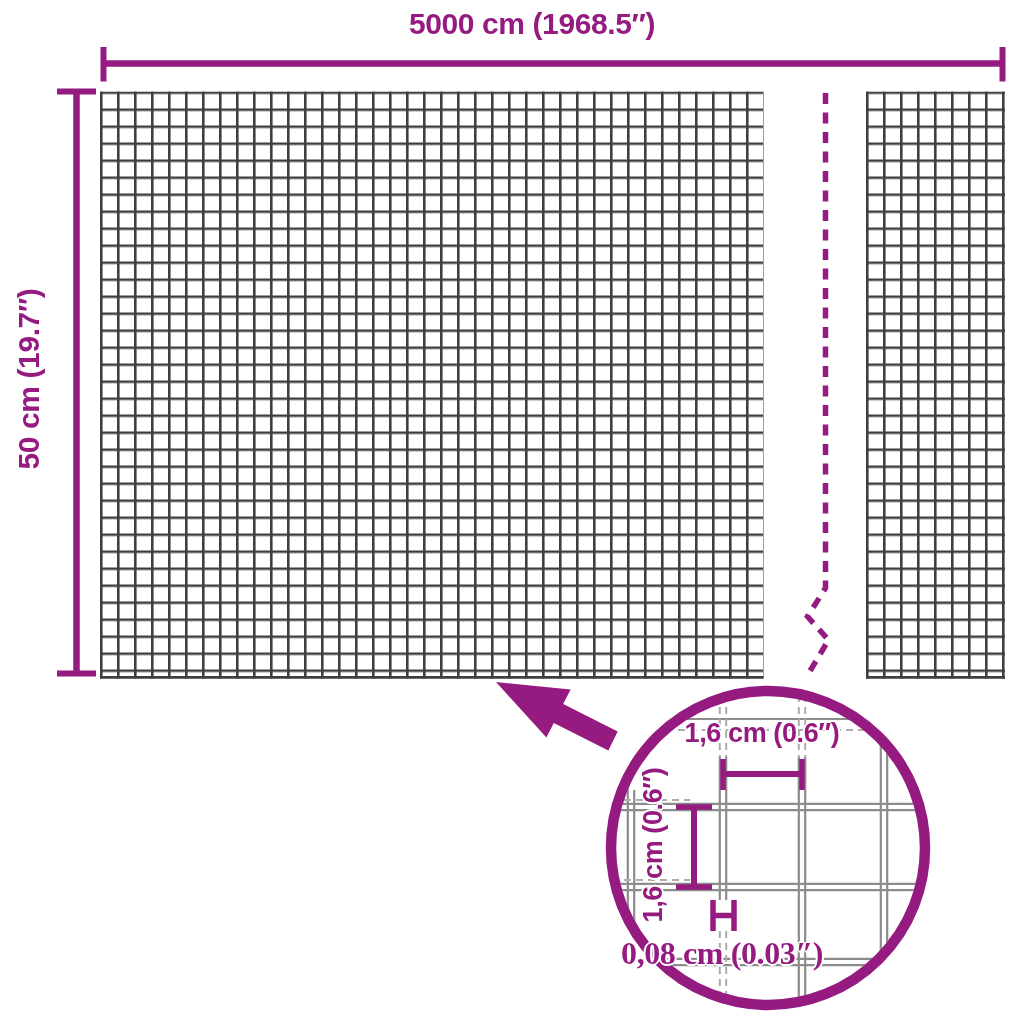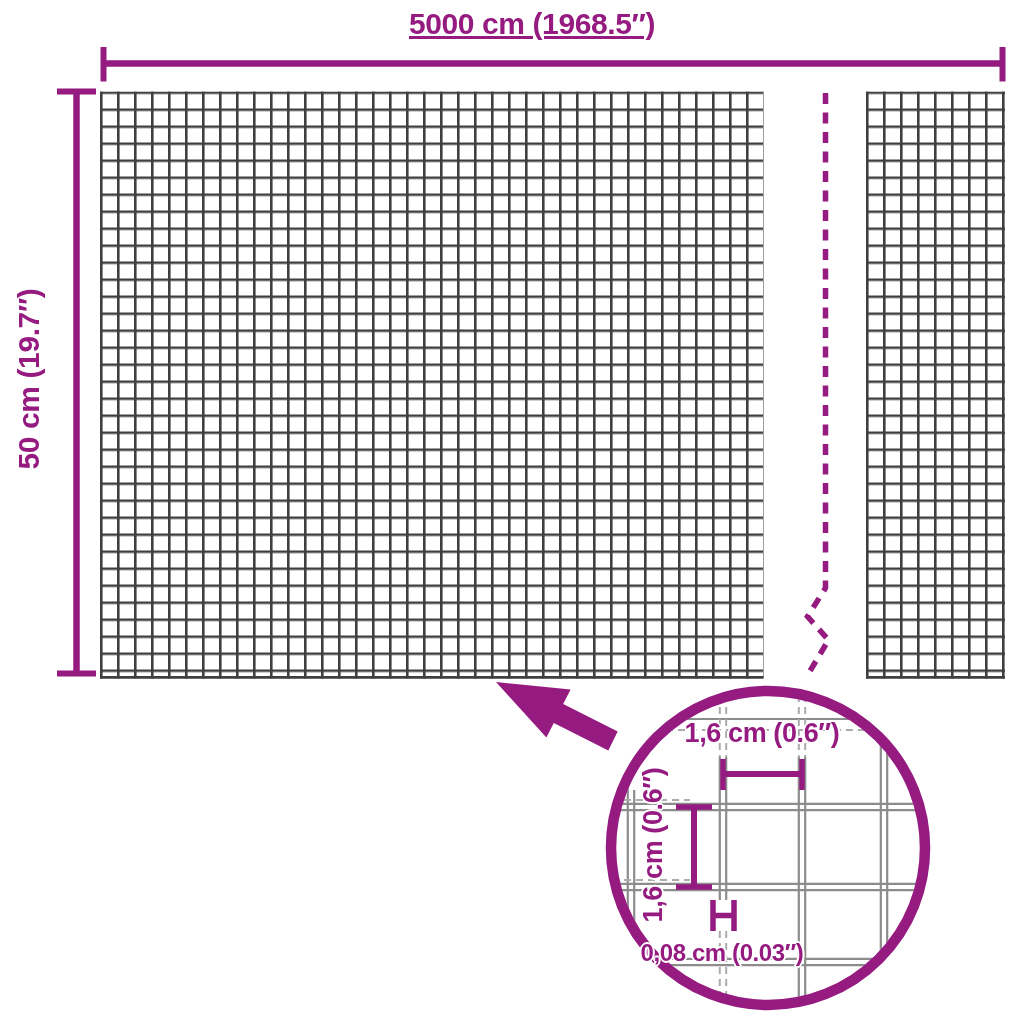--- a/index.html
+++ b/index.html
@@ -19,25 +19,25 @@
   .fill-accent{fill:var(--accent);}
   .stroke-mesh{stroke:var(--mesh-line);}
   .stroke-wire{stroke:var(--lens-wire);}
   .stroke-guide{stroke:var(--lens-guide);}
   .dim-label{
     position:absolute;color:var(--accent);font-weight:bold;
     white-space:nowrap;letter-spacing:-0.4px;line-height:1;
     text-shadow:-2px 0 0 #fff,2px 0 0 #fff,0 -2px 0 #fff,0 2px 0 #fff,
       -1px -1px 0 #fff,1px 1px 0 #fff,-1px 1px 0 #fff,1px -1px 0 #fff;
   }
-  .label-top{font-size:30px;left:532px;top:9px;transform:translateX(-50%);text-decoration:underline;}
+  .label-top{font-size:30px;left:532px;top:9px;transform:translateX(-50%);}
   .label-left{font-size:30px;left:29px;top:379px;transform:translate(-50%,-50%) rotate(-90deg);}
   .label-lens-top{font-size:27px;left:762px;top:733px;transform:translate(-50%,-50%);}
   .label-lens-left{font-size:27px;left:653px;top:845px;transform:translate(-50%,-50%) rotate(-90deg);}
-  .label-lens-bottom{font-size:24px;left:722px;top:953px;transform:translate(-50%,-50%);}
+  .label-lens-bottom{font-size:32px;left:722px;top:953px;transform:translate(-50%,-50%);font-family:Liberation Serif, serif;}
 </style>
 </head>
 <body>
 
 <div id="stage">
 
   <svg id="diagram-svg" width="1024" height="1024" viewBox="0 0 1024 1024">
     <defs>
       <pattern id="meshL" patternUnits="userSpaceOnUse" x="100" y="91.5" width="17" height="17">
         <path d="M0 1.3 H17 M1.3 0 V17" fill="none" class="stroke-mesh" stroke-width="2.6"></path>

